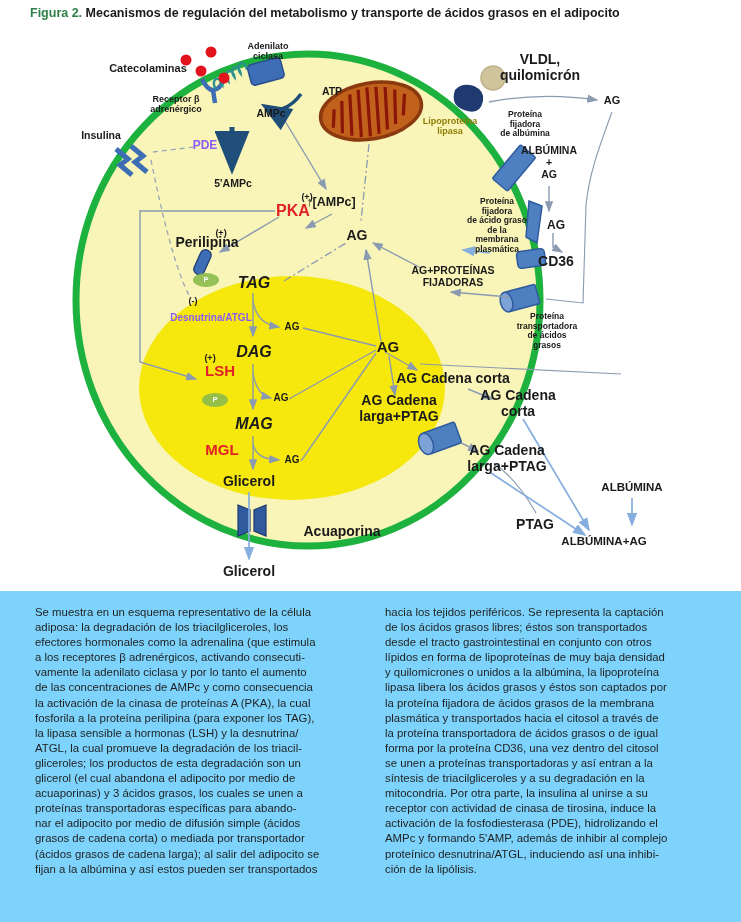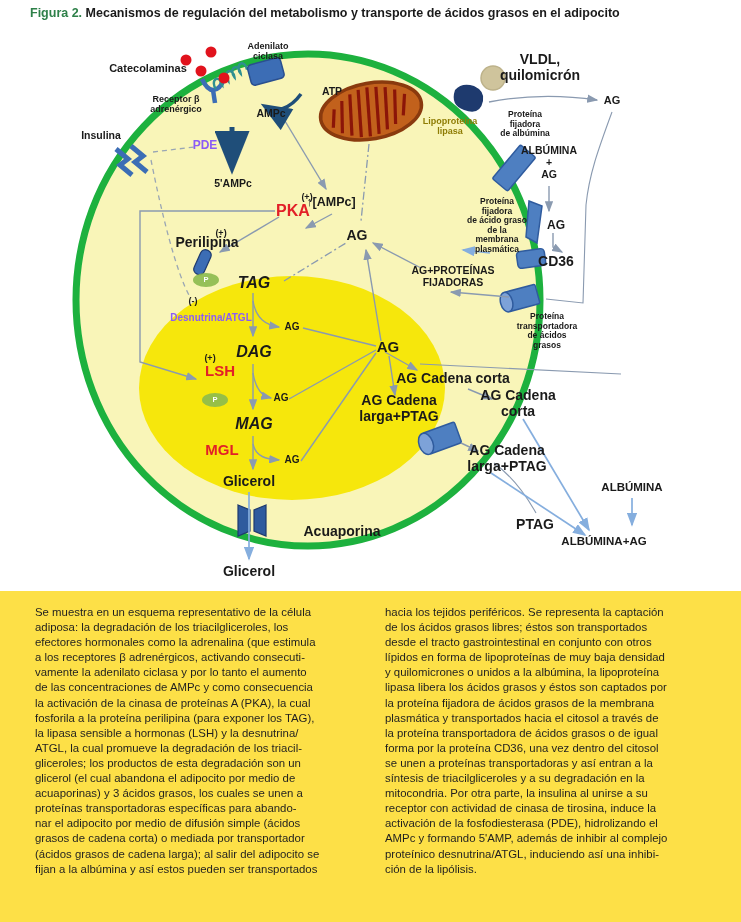--- a/index.html
+++ b/index.html
@@ -10,21 +10,21 @@
   .diagram{position:absolute;left:0;top:0;width:741px;height:591px;}
   .diagram svg{position:absolute;left:0;top:0;}
   .lbl{position:absolute;transform:translate(-50%,-50%);white-space:pre-line;text-align:center;
        font-weight:bold;color:#1a1a1a;line-height:1.12;}
   .sz8{font-size:8.5px;}  .sz9{font-size:9px;}  .sz95{font-size:14px;}
   .sz10{font-size:10px;}  .sz105{font-size:10.5px;} .sz11{font-size:11px;}
   .sz115{font-size:11.5px;} .sz12{font-size:12px;} .sz125{font-size:12.5px;}
   .sz14{font-size:14px;}  .sz15{font-size:15px;}  .sz16{font-size:16px;} .sz17{font-size:16px;font-style:italic;}
   .red{color:#e22028;}  .orange{color:#8b5cf6;}  .olive{color:#8f7d05;}
   .pmark{color:#ffffff;font-size:7.5px;}
-  .caption{position:absolute;left:0;top:591px;width:741px;height:331px;background:#fde047;}
+  .caption{position:absolute;left:0;top:591px;width:741px;height:331px;background:#7dd3fc;}
   .cap-col{position:absolute;top:14px;font-size:11.4px;line-height:15.1px;color:#1f1f1f;
            white-space:pre-line;}
   .cap-left{left:35px;width:336px;}
   .cap-right{left:385px;width:336px;}
 </style>
 </head>
 <body>
 
 <div class="page">
 

